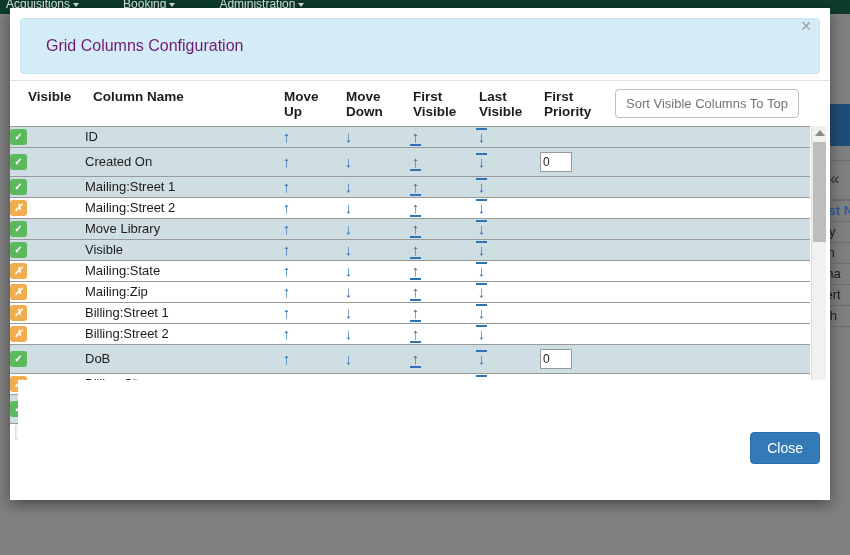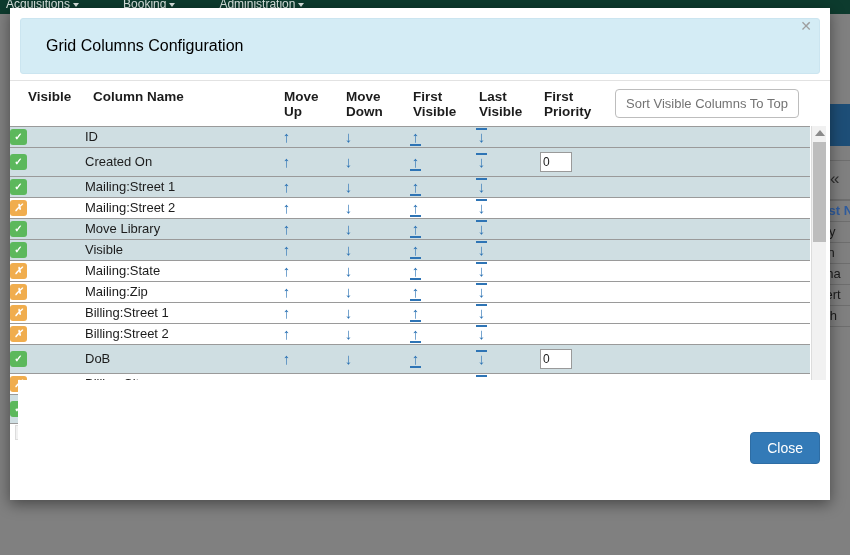--- a/index.html
+++ b/index.html
@@ -143,21 +143,21 @@
     background: #d4ecf5;
     border: 1px solid #cbe5f0;
     border-radius: 3px;
     height: 56px;
     display: flex;
     align-items: center;
     padding-left: 25px;
     box-sizing: border-box;
   }
   .header-title {
-    color: #000000;
+    color: #701a75;
     font-size: 16px;
     text-align: center;
   }
   .modal-close-x {
     position: absolute;
     top: 11px;
     right: 18px;
     color: #9e9e9e;
     font-size: 14px;
     line-height: 1;

